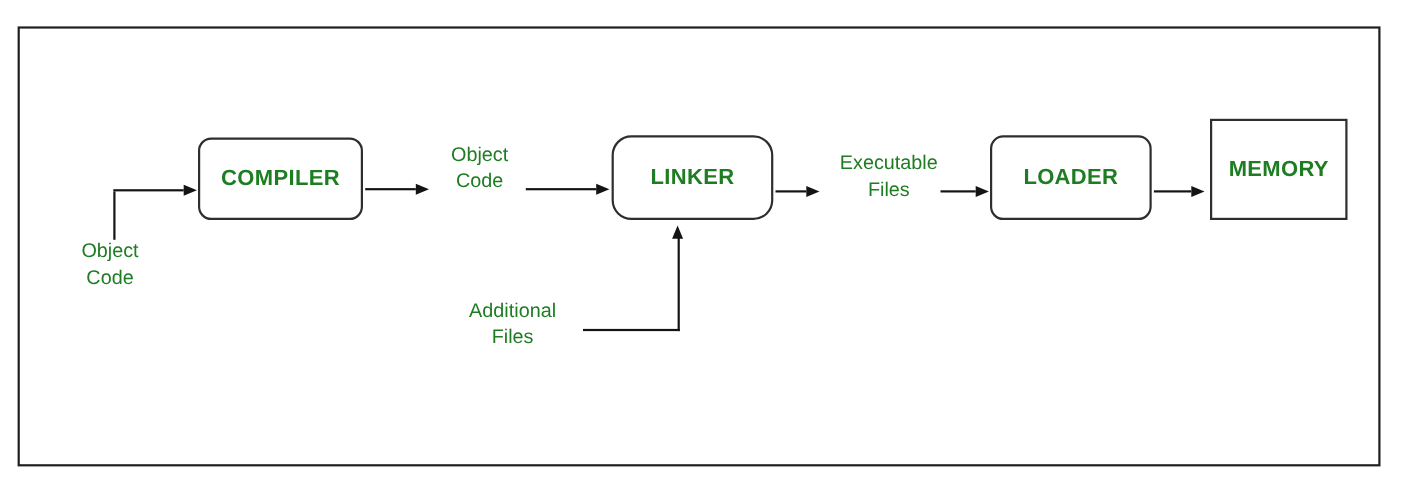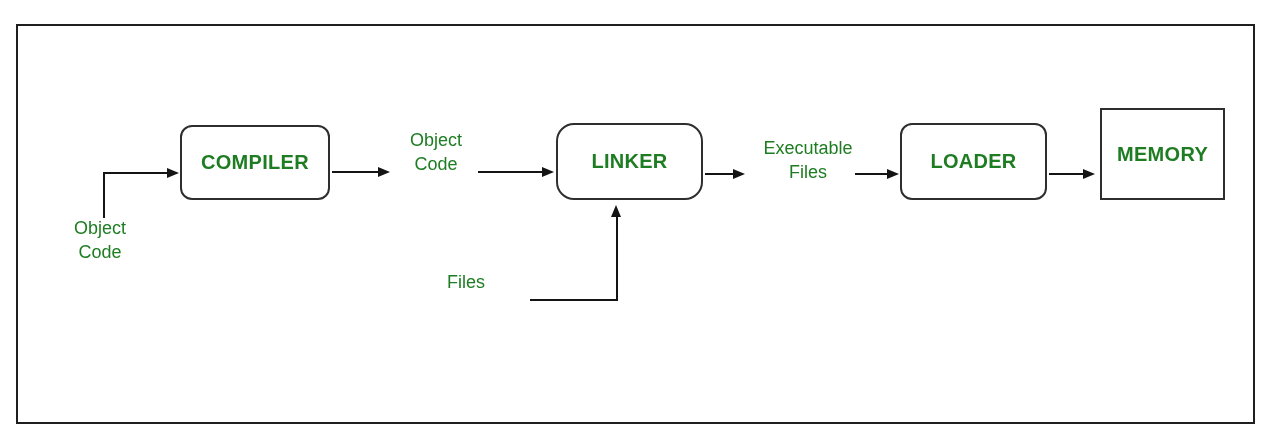--- a/index.html
+++ b/index.html
@@ -121,20 +121,21 @@
 
   <div class="flow-label label-source">
     <div>Object</div>
     <div>Code</div>
   </div>
   <div class="flow-label label-object">
     <div>Object</div>
     <div>Code</div>
   </div>
   <div class="flow-label label-additional">
+    <div>Additional</div>
     <div>Files</div>
   </div>
   <div class="flow-label label-executable">
     <div>Executable</div>
     <div>Files</div>
   </div>
 
   <div>
     <div class="vline a1-v"></div>
     <div class="hline a1-h"></div>

